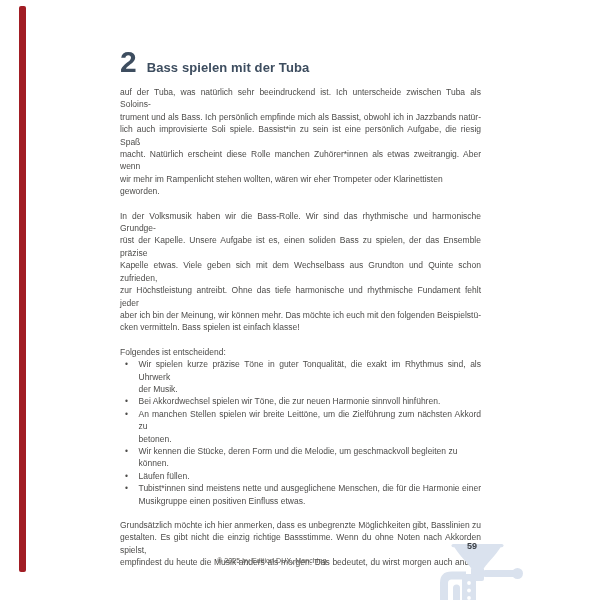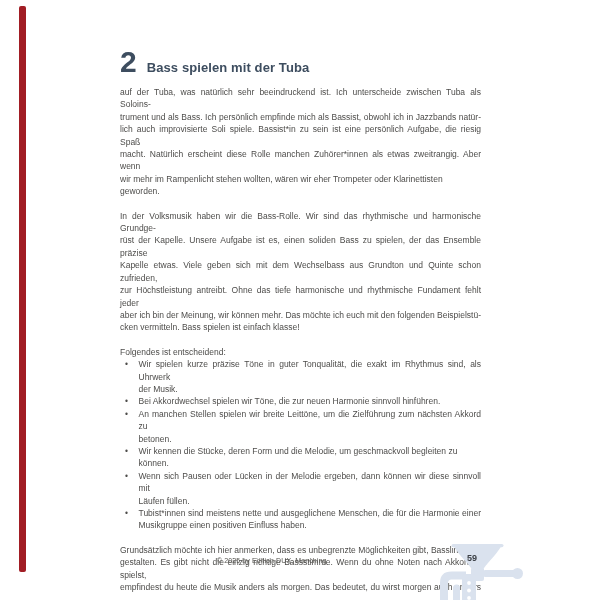--- a/index.html
+++ b/index.html
@@ -34,21 +34,21 @@
     text-align:justify;text-align-last:justify;
   }
   .line.last{text-align:left;text-align-last:auto;}
   .item{position:relative;padding-left:18.5px;}
   .bullet{position:absolute;left:5px;top:0;line-height:12.4px;}
   .footer-copyright{
     position:absolute;left:217px;top:557px;font-size:7px;color:var(--foot);
     letter-spacing:.1px;
   }
   .page-number{
-    position:absolute;left:463px;top:553px;width:18px;text-align:center;
+    position:absolute;left:463px;top:541px;width:18px;text-align:center;
     font-size:9px;font-weight:700;color:#3c4046;z-index:3;
   }
   .tuba{position:absolute;left:430px;top:543px;width:95px;height:70px;z-index:1;}
 </style>
 </head>
 <body>
 
 <div class="page">
 
   <div class="book-edge"></div>
@@ -91,27 +91,26 @@
           <span class="bullet">•</span>
           <div class="line">An manchen Stellen spielen wir breite Leittöne, um die Zielführung zum nächsten Akkord zu</div>
           <div class="line last">betonen.</div>
         </div>
         <div class="item">
           <span class="bullet">•</span>
           <div class="line last">Wir kennen die Stücke, deren Form und die Melodie, um geschmackvoll begleiten zu können.</div>
         </div>
         <div class="item">
           <span class="bullet">•</span>
-          <div class="line">Wenn sich Pausen oder Lücken in der Melodie ergeben, dann können wir diese sinnvoll mit</div>
           <div class="line last">Läufen füllen.</div>
         </div>
         <div class="item">
           <span class="bullet">•</span>
           <div class="line">Tubist*innen sind meistens nette und ausgeglichene Menschen, die für die Harmonie einer</div>
-          <div class="line last">Musikgruppe einen positiven Einfluss haben.</div>
+          <div class="line last">Musikgruppe einen positiven Einfluss etwas.</div>
         </div>
       </div>
       <div class="block gap">
         <div class="line">Grundsätzlich möchte ich hier anmerken, dass es unbegrenzte Möglichkeiten gibt, Basslinien zu</div>
         <div class="line">gestalten. Es gibt nicht die einzig richtige Bassstimme. Wenn du ohne Noten nach Akkorden spielst,</div>
         <div class="line">empfindest du heute die Musik anders als morgen. Das bedeutet, du wirst morgen auch anders</div>
       </div>
     </div>
 
   <div class="footer-copyright">© 2025 by Edition DUX, Manching</div>

